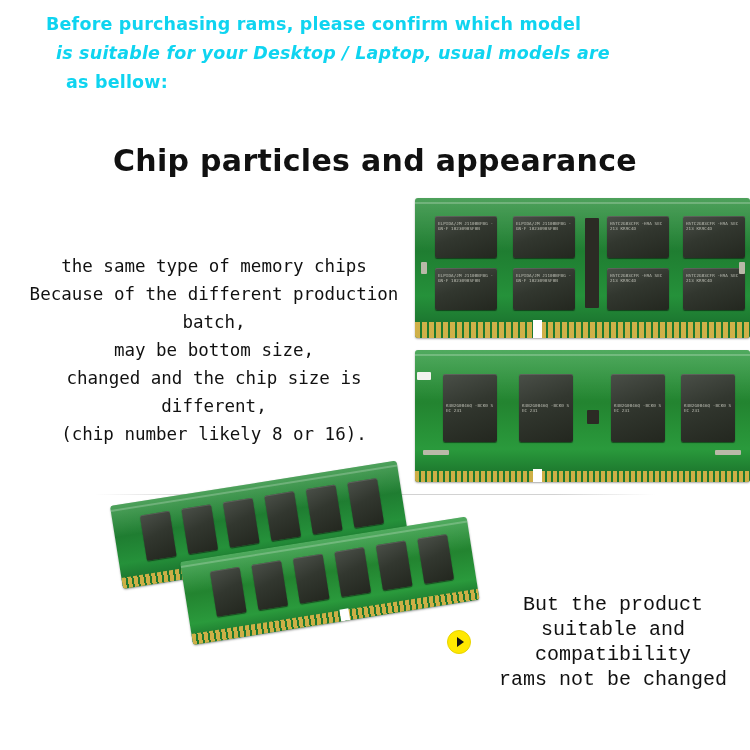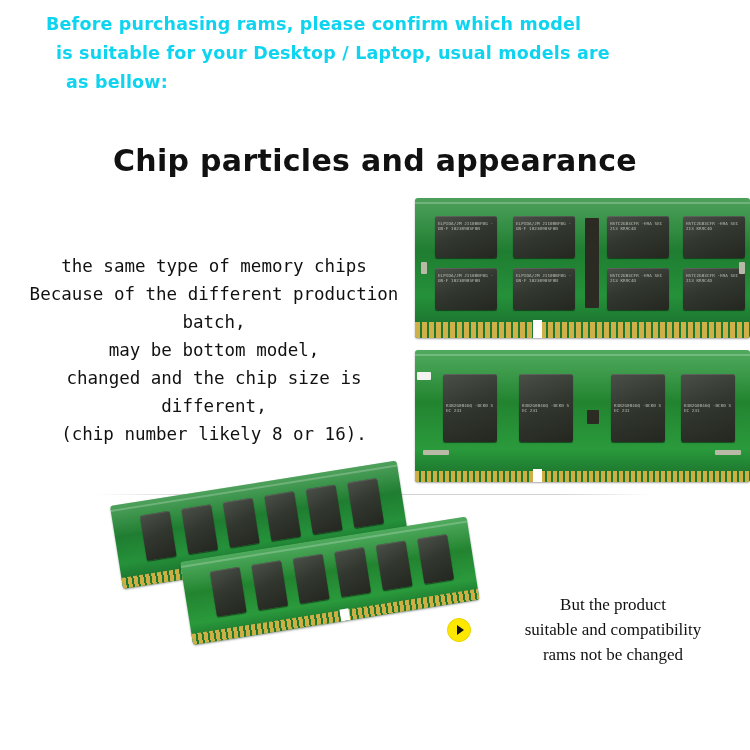--- a/index.html
+++ b/index.html
@@ -24,21 +24,21 @@
     padding: 0 20px;
     box-sizing: border-box;
     color: #0fd4f0;
     font-family: "DejaVu Sans", sans-serif;
     font-weight: bold;
     font-size: 17.5px;
     line-height: 29px;
     letter-spacing: 0.2px;
   }
   .notice .l1 { padding-left: 26px; }
-  .notice .l2 { padding-left: 36px; }
+  .notice .l2 { padding-left: 36px; font-style: italic; }
   .notice .l3 { padding-left: 46px; }
 
   
   .section-title {
     position: absolute;
     top: 143px;
     left: 0;
     width: 750px;
     text-align: center;
     font-family: "DejaVu Sans", sans-serif;
@@ -190,43 +190,43 @@
     border: 1px solid #e8d400;
   }
   .bullet .tri {
     width: 0; height: 0;
     border-left: 7px solid #111;
     border-top: 5px solid transparent;
     border-bottom: 5px solid transparent;
     margin-left: 2px;
   }
   .callout-text {
-    font-family: Liberation Serif, serif;
-    font-size: 17px;
+    font-family: Liberation Mono, monospace;
+    font-size: 20px;
     line-height: 25px;
     color: #111111;
     text-align: center;
     flex: 1 1 auto;
   }
 </style>
 </head>
 <body>
 
 <div class="notice">
   <div class="l1">Before purchasing rams, please confirm which model</div>
   <div class="l2">is suitable for your Desktop / Laptop, usual models are</div>
   <div class="l3">as bellow:</div>
 </div>
 
 <div class="section-title">Chip particles and appearance</div>
 
 <div class="explain">
   <div>the same type of memory chips</div>
   <div>Because of the different production batch,</div>
-  <div>may be bottom model,</div>
+  <div>may be bottom size,</div>
   <div>changed and the chip size is different,</div>
   <div>(chip number likely 8 or 16).</div>
 </div>
 
 <div class="ram-area-top">
 
   <div class="pcb green" style="left:0px; top:8px; width:335px; height:140px;">
     <div class="sheen"></div>
     <div class="silk-top"></div>
 

